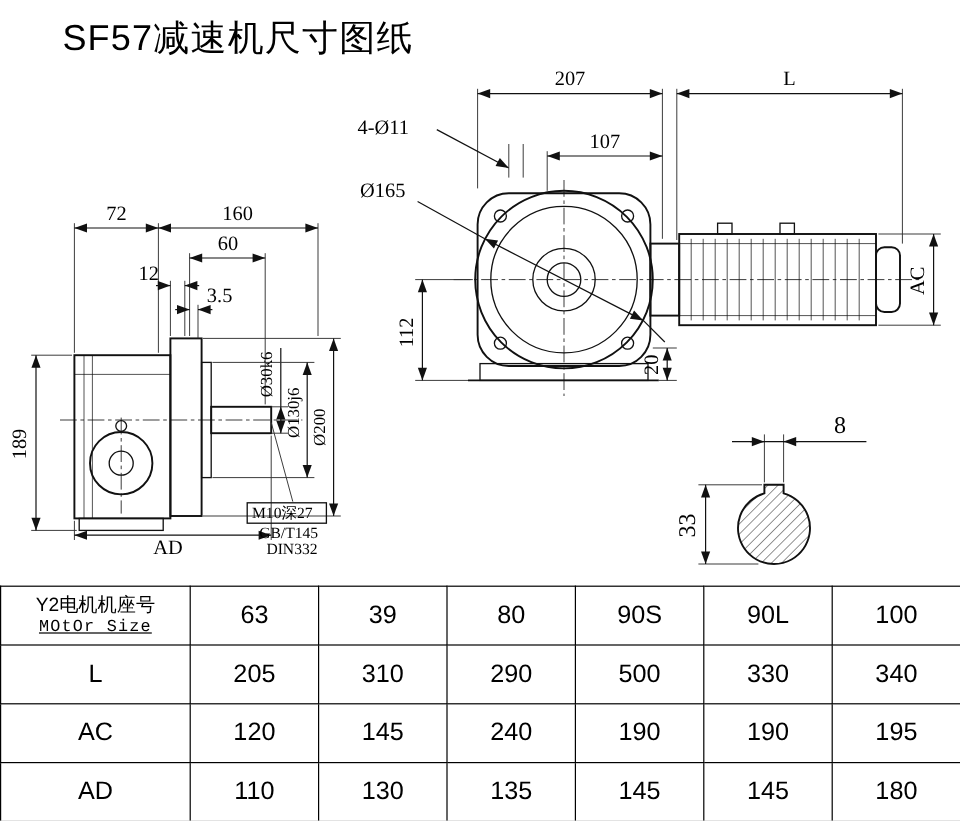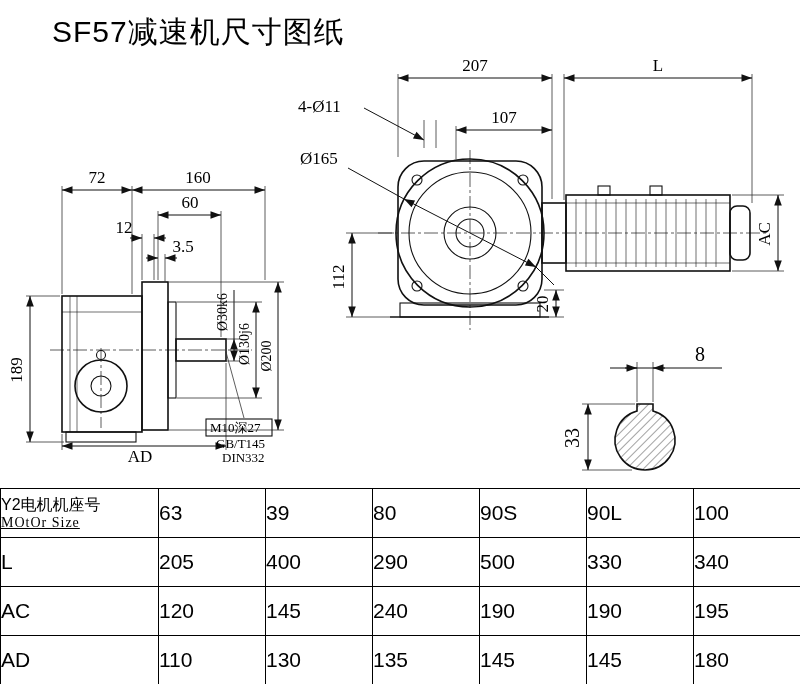--- a/index.html
+++ b/index.html
@@ -19,23 +19,23 @@
   .e{fill:none;stroke:#333;stroke-width:0.8}
   .cl{fill:none;stroke:#333;stroke-width:0.8;stroke-dasharray:14 3 3 3}
   text.dim{font-family:"Liberation Serif",serif;font-size:17px;fill:#000}
   text.sm{font-size:14px}
   text.big{font-size:20px}
   text.note{font-family:"Liberation Serif",serif;font-size:13px;fill:#000}
 
   
   .dimtable{position:absolute;left:0;top:488px;width:800px;height:196px;border-collapse:collapse;table-layout:fixed;background:#fff}
   .dimtable tr{height:49px}
-  .dimtable td{border:1.5px solid #000;vertical-align:middle;font-size:21px}
+  .dimtable td{border:1.5px solid #000;text-align:center;vertical-align:middle;font-size:21px}
   .hcn{font-size:16px;line-height:1.2}
-  .hen{font-size:14px;letter-spacing:1px;text-decoration:underline;font-family:Liberation Serif, serif}
+  .hen{font-size:14px;letter-spacing:1px;text-decoration:underline;font-family:Liberation Mono, monospace}
   .rowlabel{font-size:20px}
 </style>
 </head>
 <body>
 
 <div class="page">
 
   <div class="title">SF57减速机尺寸图纸</div>
 
   <svg class="drawing" width="800" height="488" viewBox="0 0 800 488">
@@ -224,21 +224,21 @@
         <td>63</td>
         <td>39</td>
         <td>80</td>
         <td>90S</td>
         <td>90L</td>
         <td>100</td>
       </tr>
       <tr>
         <td class="rowlabel">L</td>
         <td>205</td>
-        <td>400</td>
+        <td>310</td>
         <td>290</td>
         <td>500</td>
         <td>330</td>
         <td>340</td>
       </tr>
       <tr>
         <td class="rowlabel">AC</td>
         <td>120</td>
         <td>145</td>
         <td>240</td>

